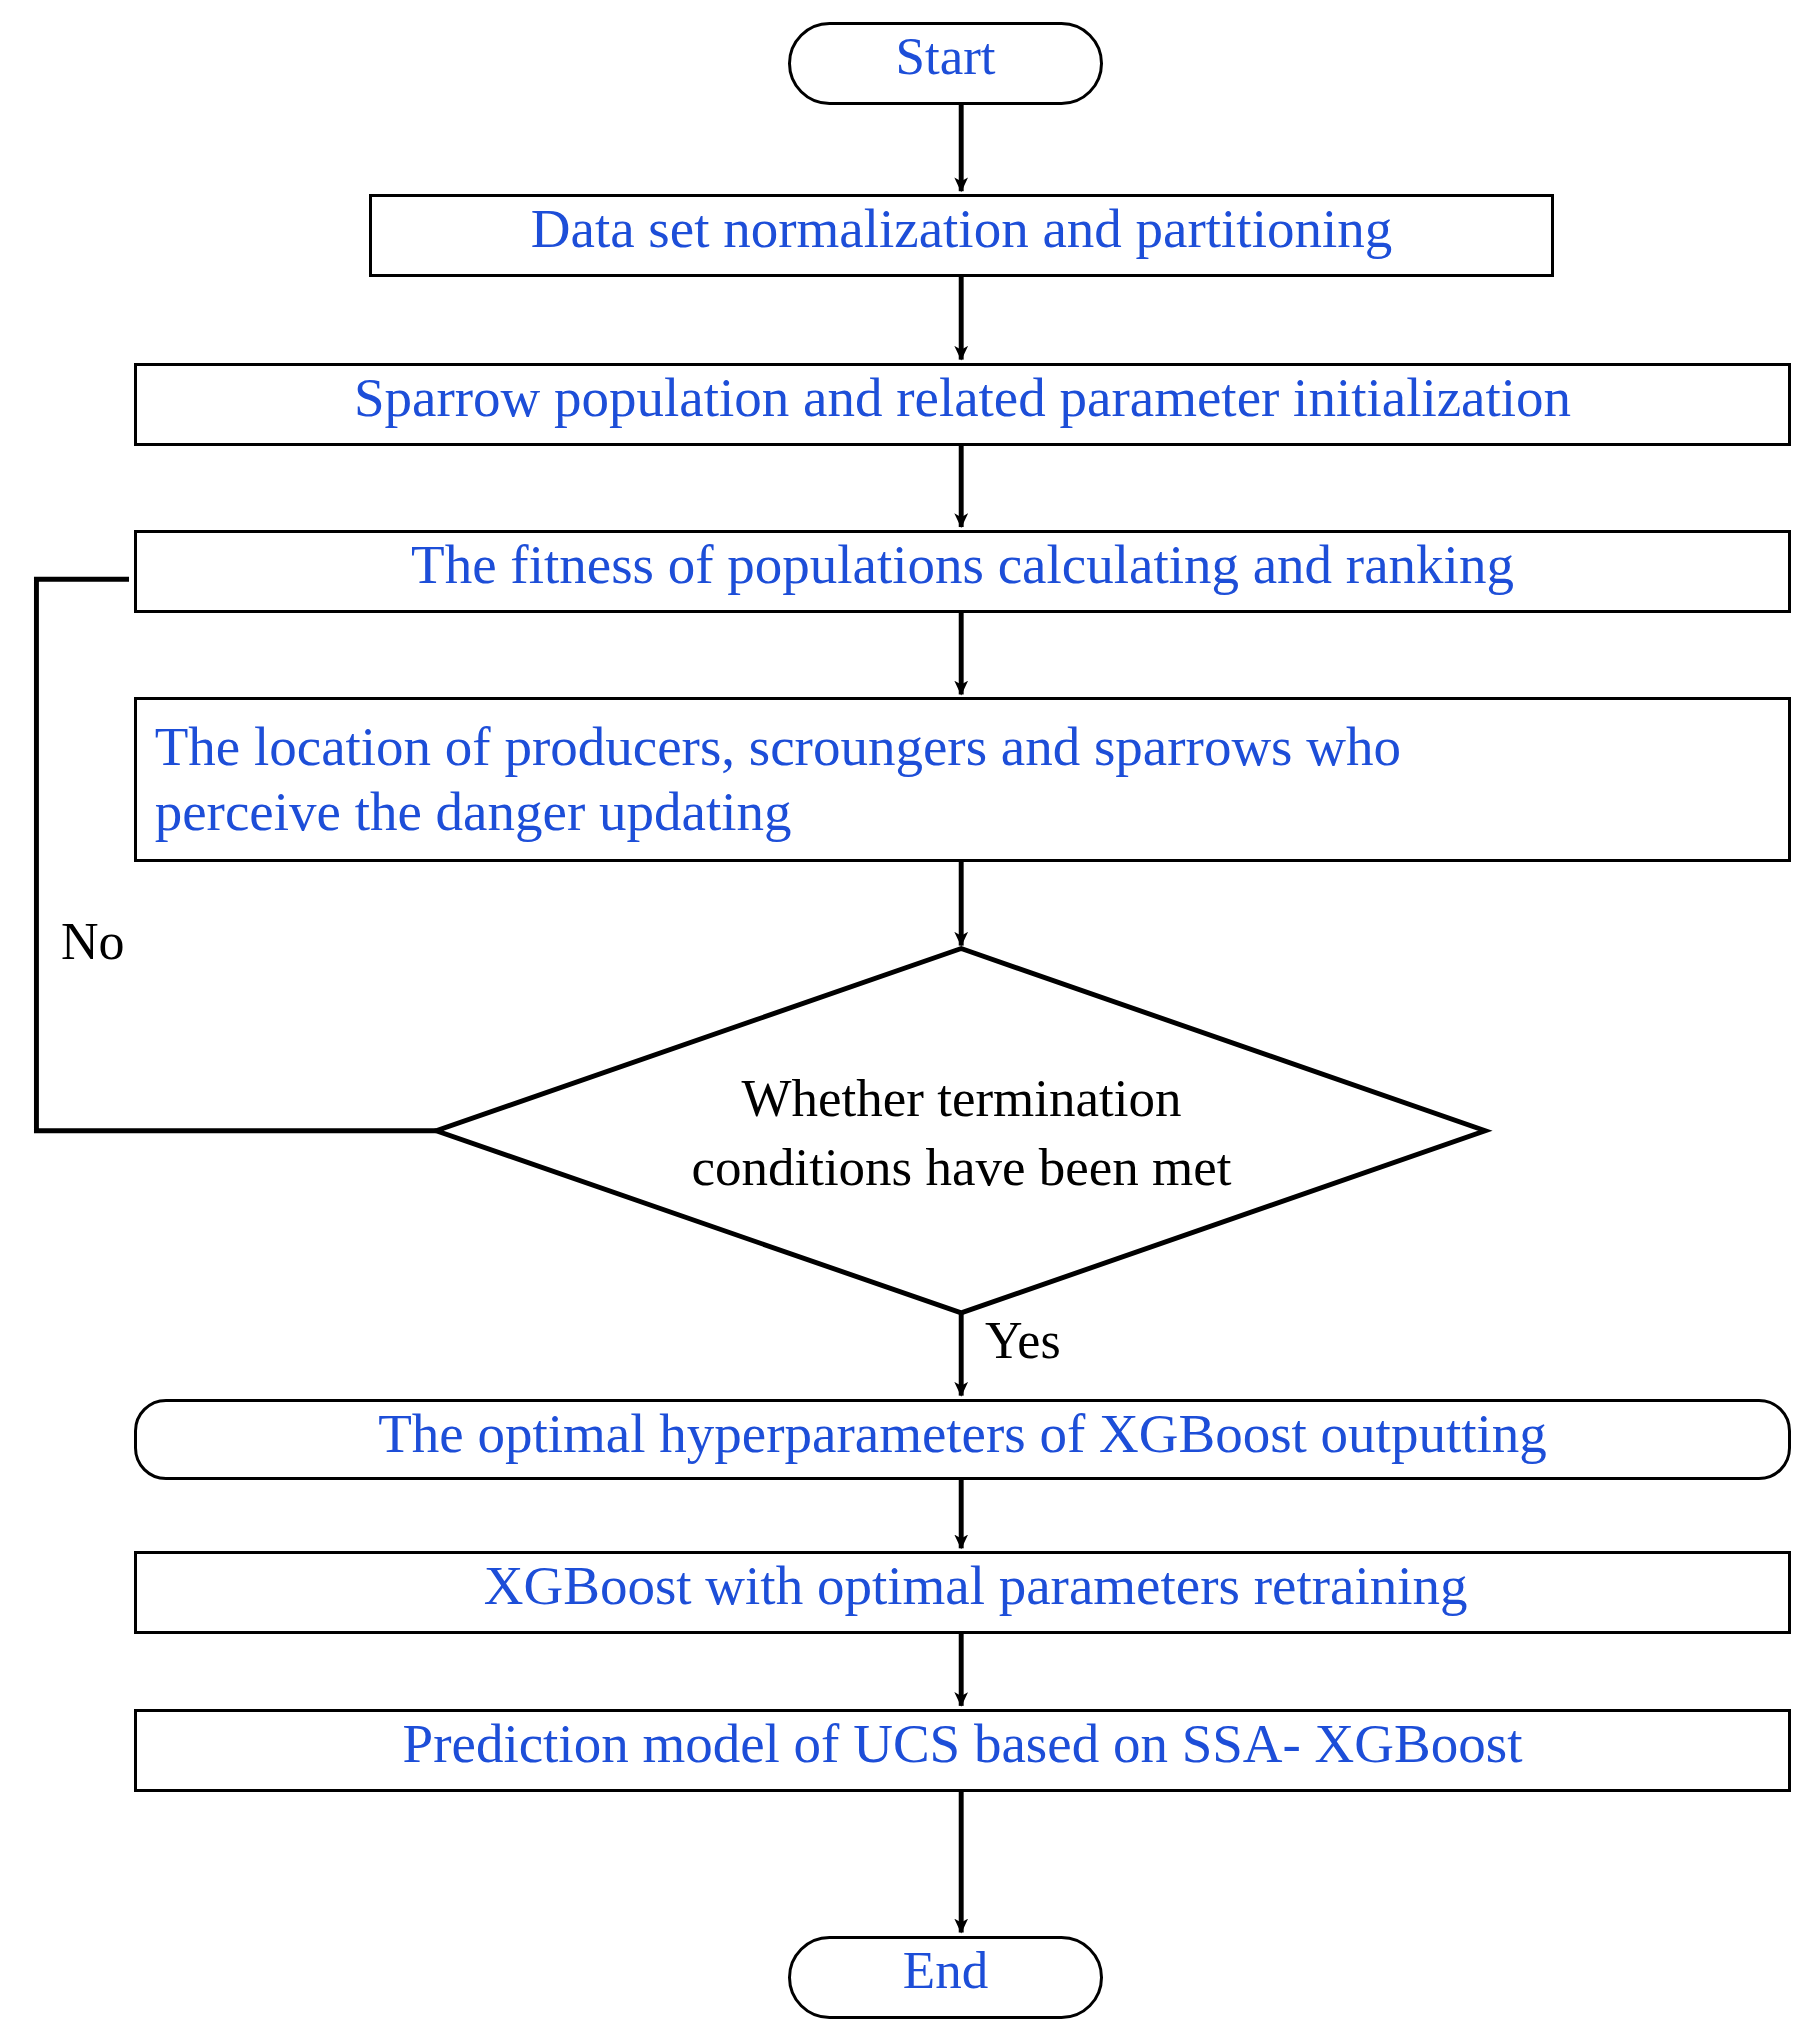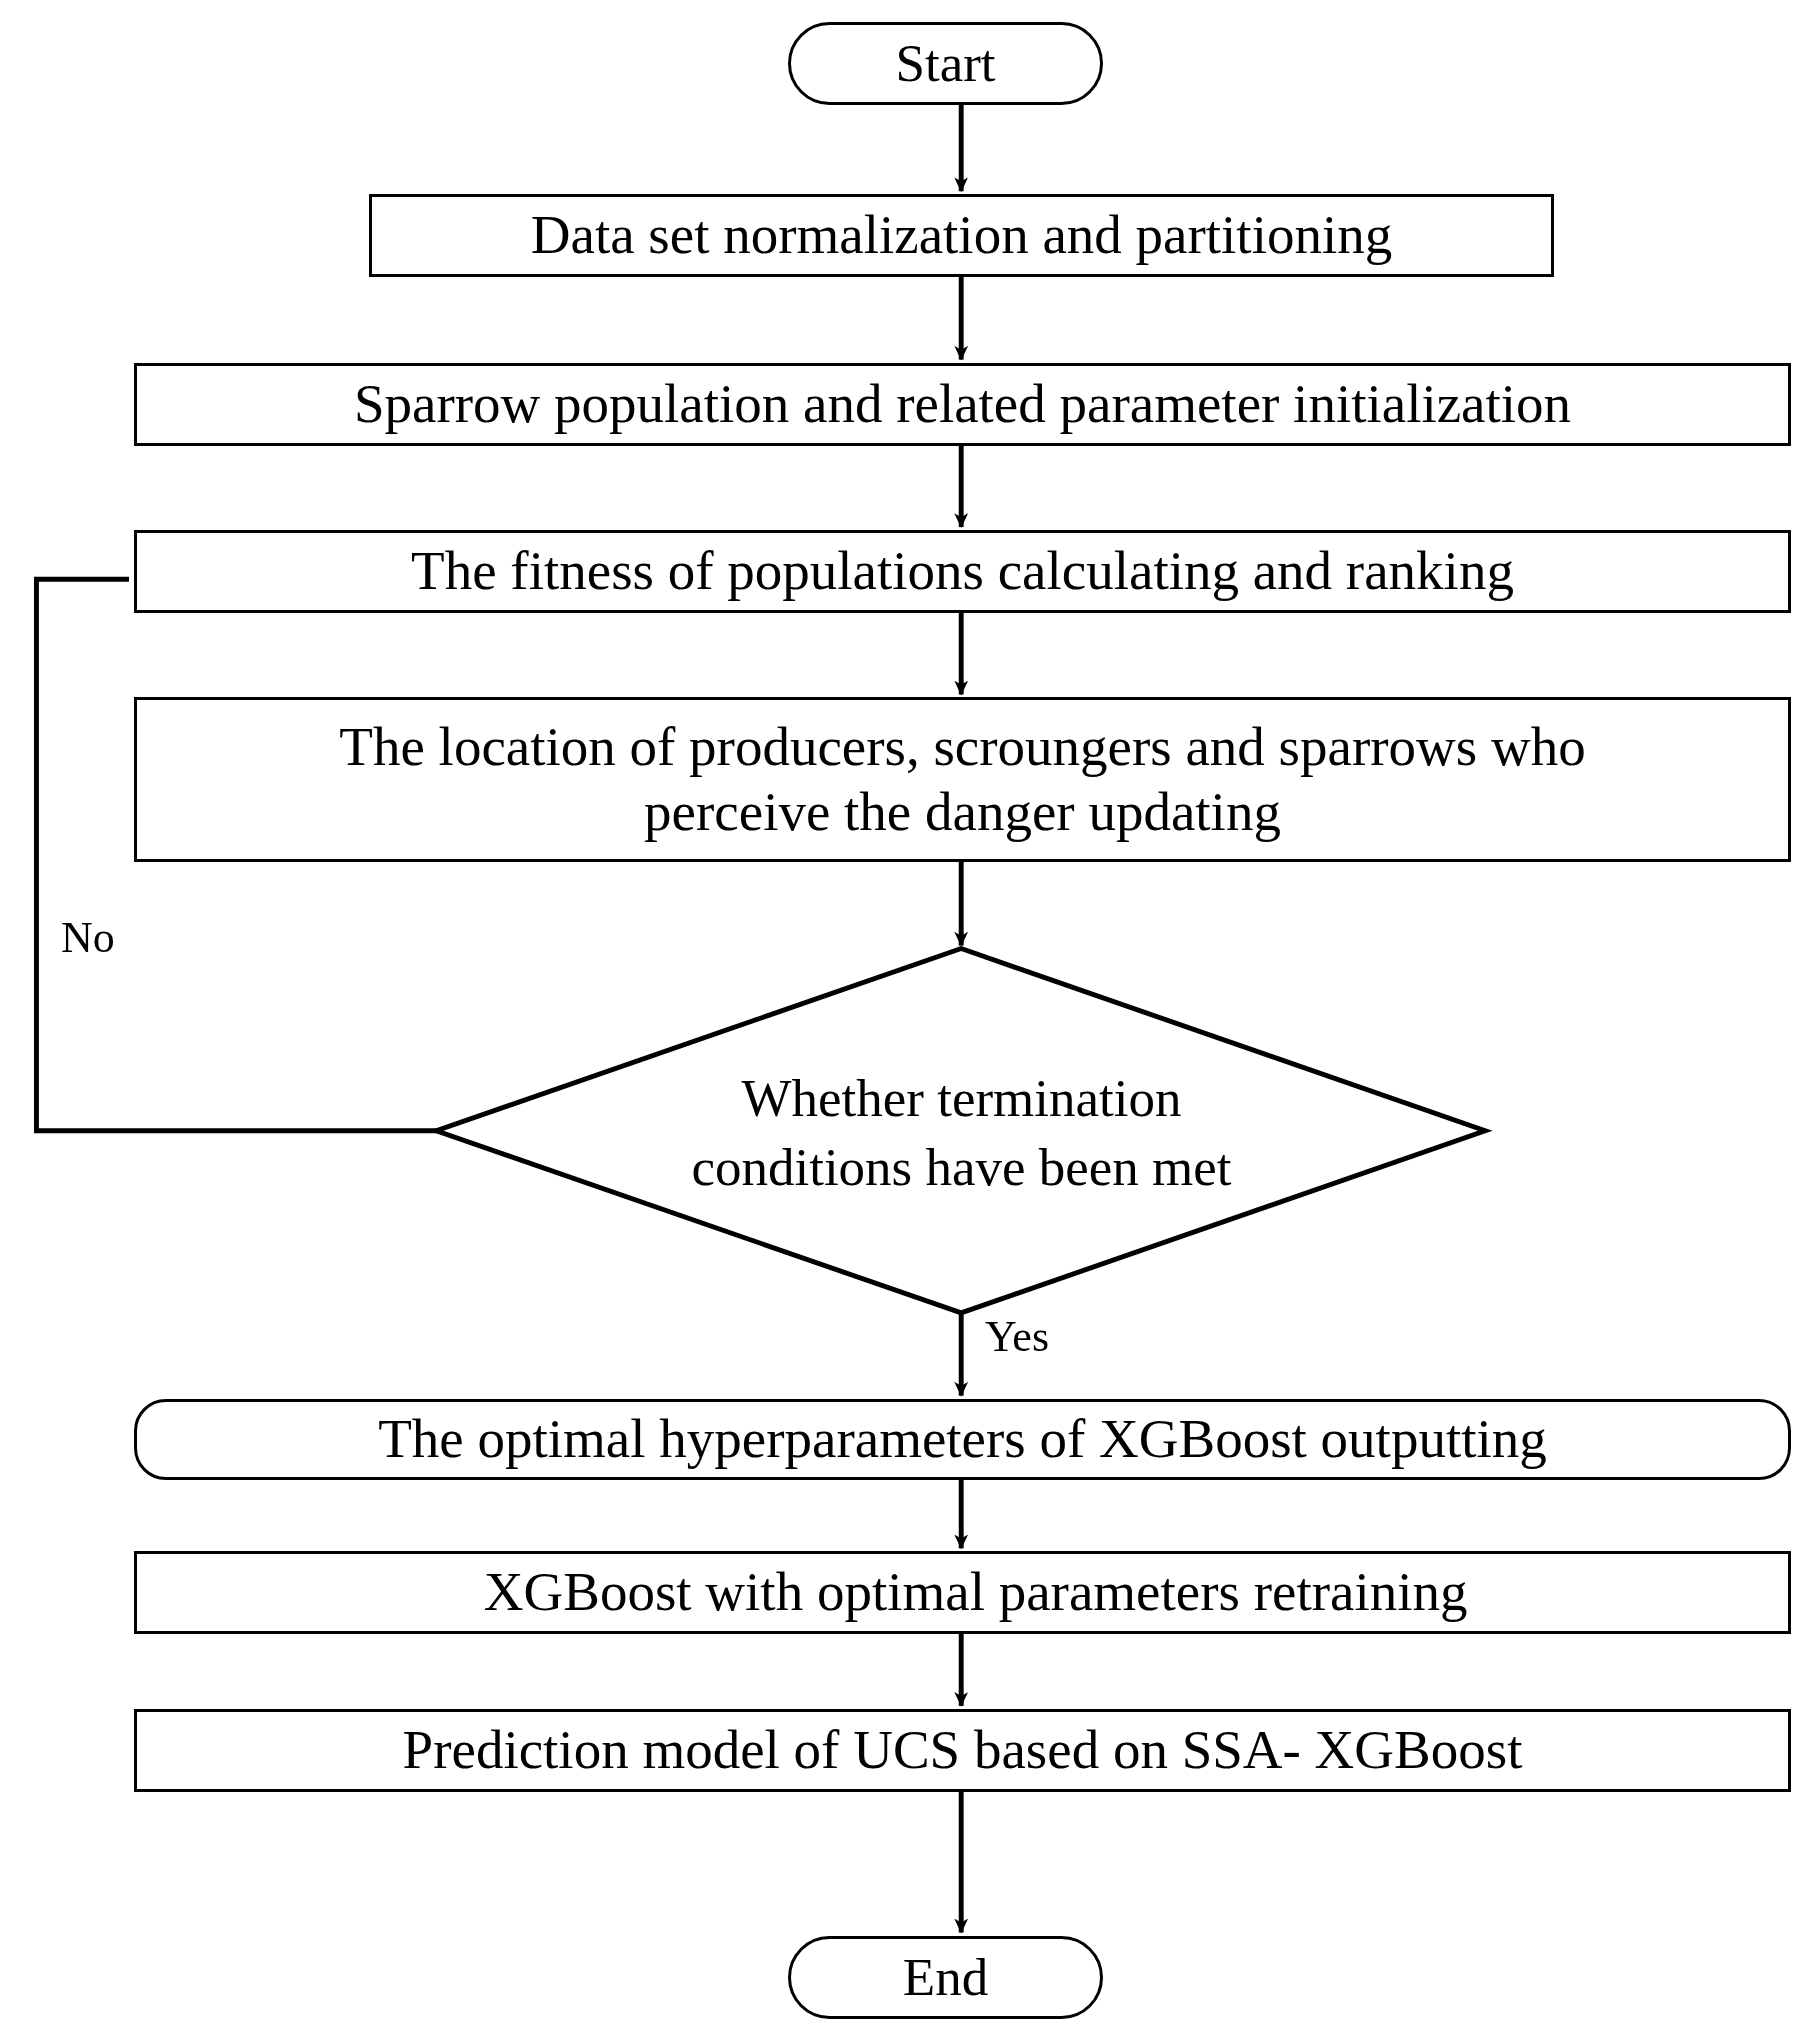--- a/index.html
+++ b/index.html
@@ -23,24 +23,24 @@
     width: 1818px;
     height: 2033px;
     pointer-events: none;
   }
   .node {
     position: absolute;
     box-sizing: border-box;
     border: 3.9px solid #000000;
     background: #ffffff;
     display: flex;
-    align-items: center;
+    align-items: flex-start;
     justify-content: center;
     text-align: center;
-    color: #000000;
+    color: #1d4ed8;
     line-height: 1.18;
   }
   .terminator {
     border-radius: 45px;
     font-size: 53px;
   }
   .process {
     font-size: 55px;
     padding: 0 17.7px;
   }
@@ -50,21 +50,21 @@
     color: #000000;
     font-size: 53px;
     line-height: 1.30;
     display: flex;
     align-items: center;
     justify-content: center;
   }
   .edge-label {
     position: absolute;
     color: #000000;
-    font-size: 44px;
+    font-size: 52px;
     line-height: 1;
     white-space: nowrap;
   }
 </style>
 </head>
 <body>
 
 <div id="canvas">
 
   <svg class="svg-layer" viewBox="0 0 1846 2064">

